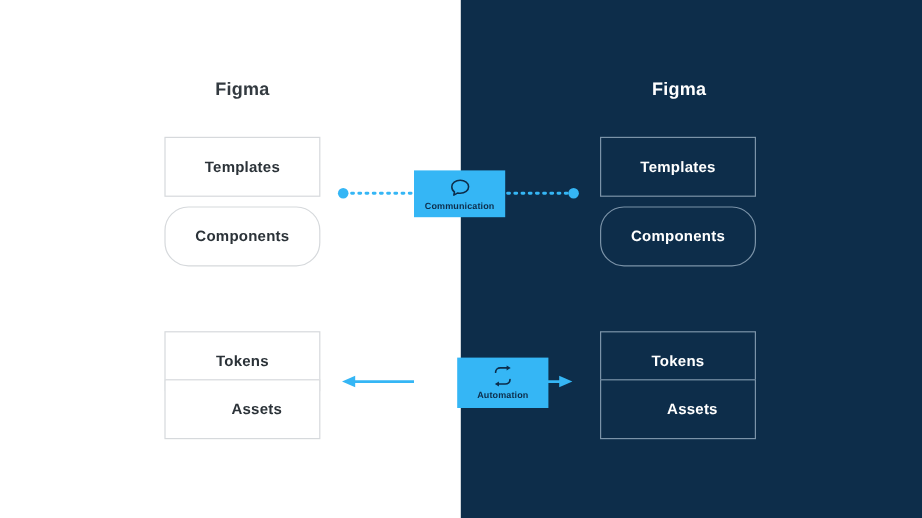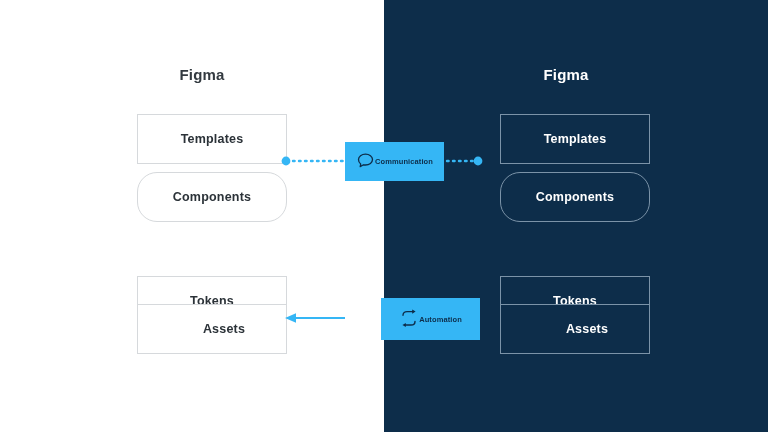--- a/index.html
+++ b/index.html
@@ -52,21 +52,21 @@
     color: #333a40;
   }
   #title-code {
     left: 436px;
     color: #ffffff;
   }
 
   
   .item-box {
     position: absolute;
-    width: 150px;
+    width: 130px;
     height: 50px;
     box-sizing: border-box;
     display: flex;
     align-items: center;
     justify-content: center;
     font-size: 12.5px;
     font-weight: bold;
     letter-spacing: 0.2px;
   }
   .item-box.left {
@@ -77,40 +77,40 @@
   }
   .item-box.right {
     left: 500px;
     border: 1px solid #7b93a8;
     background: #0d2d4a;
     color: #ffffff;
   }
   .row-a { top: 114px; }
   .row-b { top: 172px; border-radius: 20px; }
   .row-c { top: 276px; }
-  .row-d { top: 304px; padding-left: 24px; }
+  .row-d { top: 316px; padding-left: 24px; }
 
   
   #connectors {
     position: absolute;
     left: 0;
     top: 0;
     width: 768px;
     height: 432px;
     pointer-events: none;
   }
 
   
   .badge {
     position: absolute;
     left: 345px;
-    width: 99px;
+    width: 76px;
     background: #35b6f5;
     display: flex;
-    flex-direction: row;
+    flex-direction: column;
     align-items: center;
     justify-content: center;
     color: #0d2d4a;
   }
   #badge-communication {
     top: 142px;
     height: 39px;
   }
   #badge-automation {
     top: 298px;

